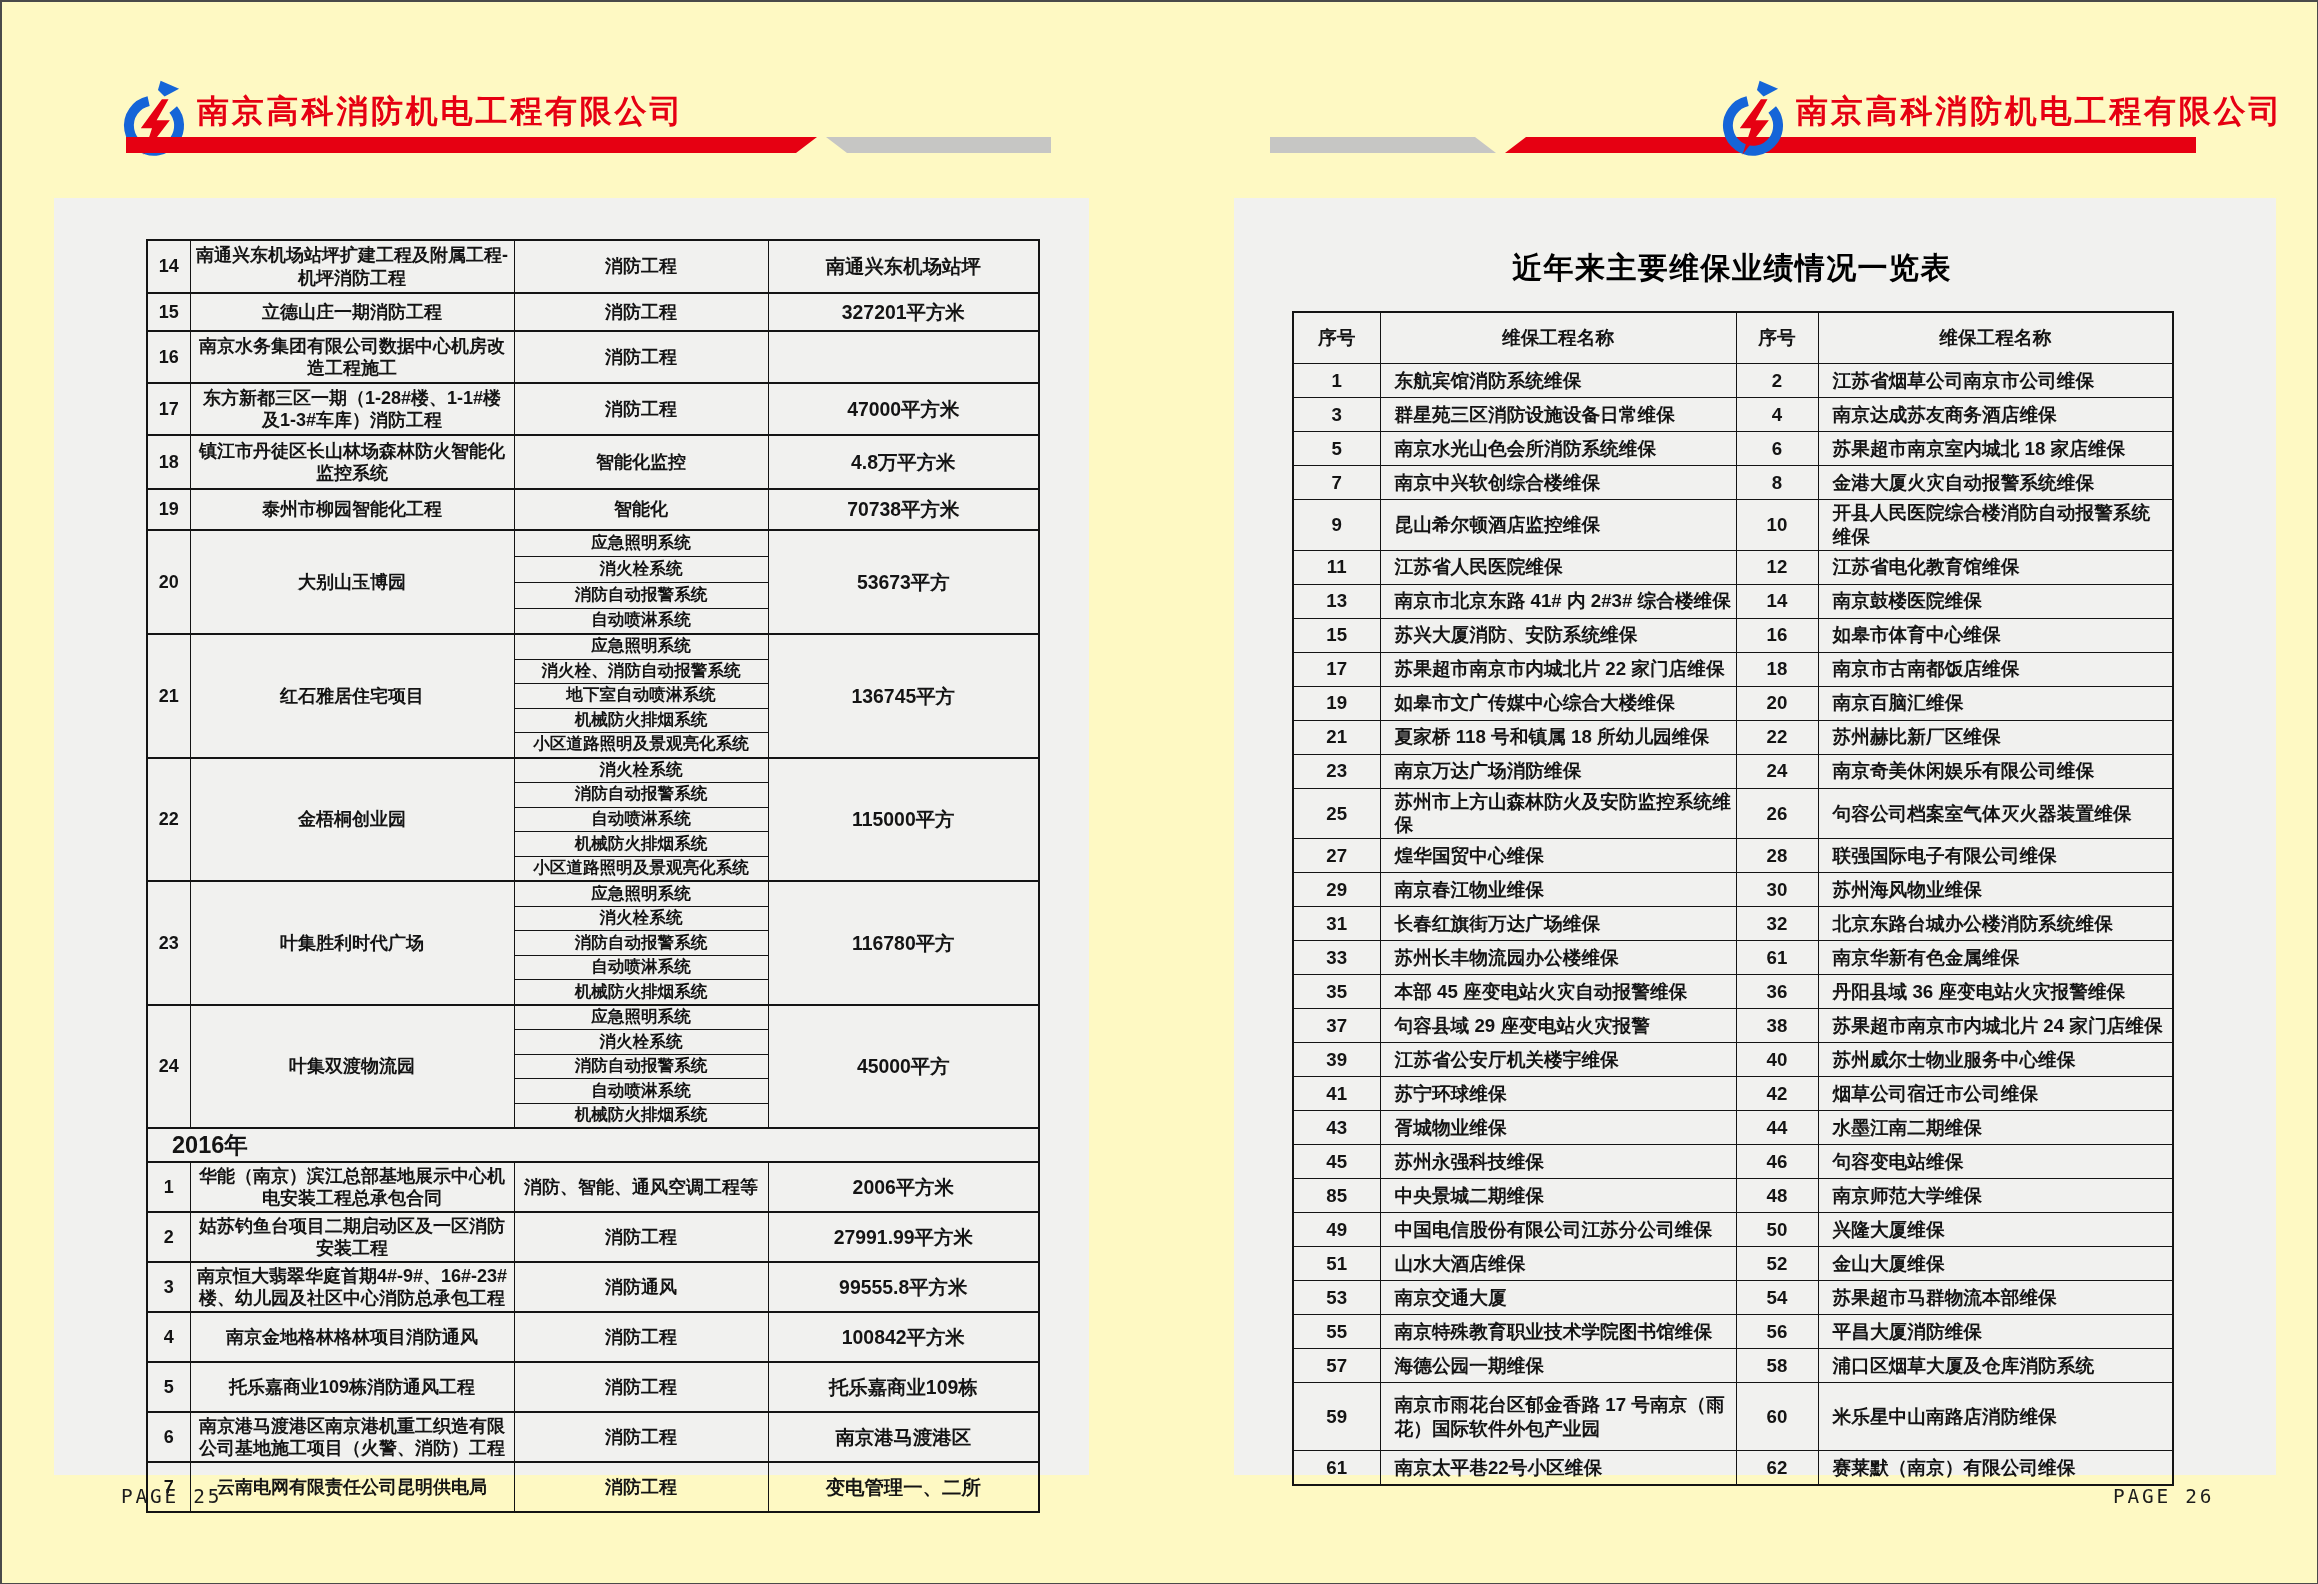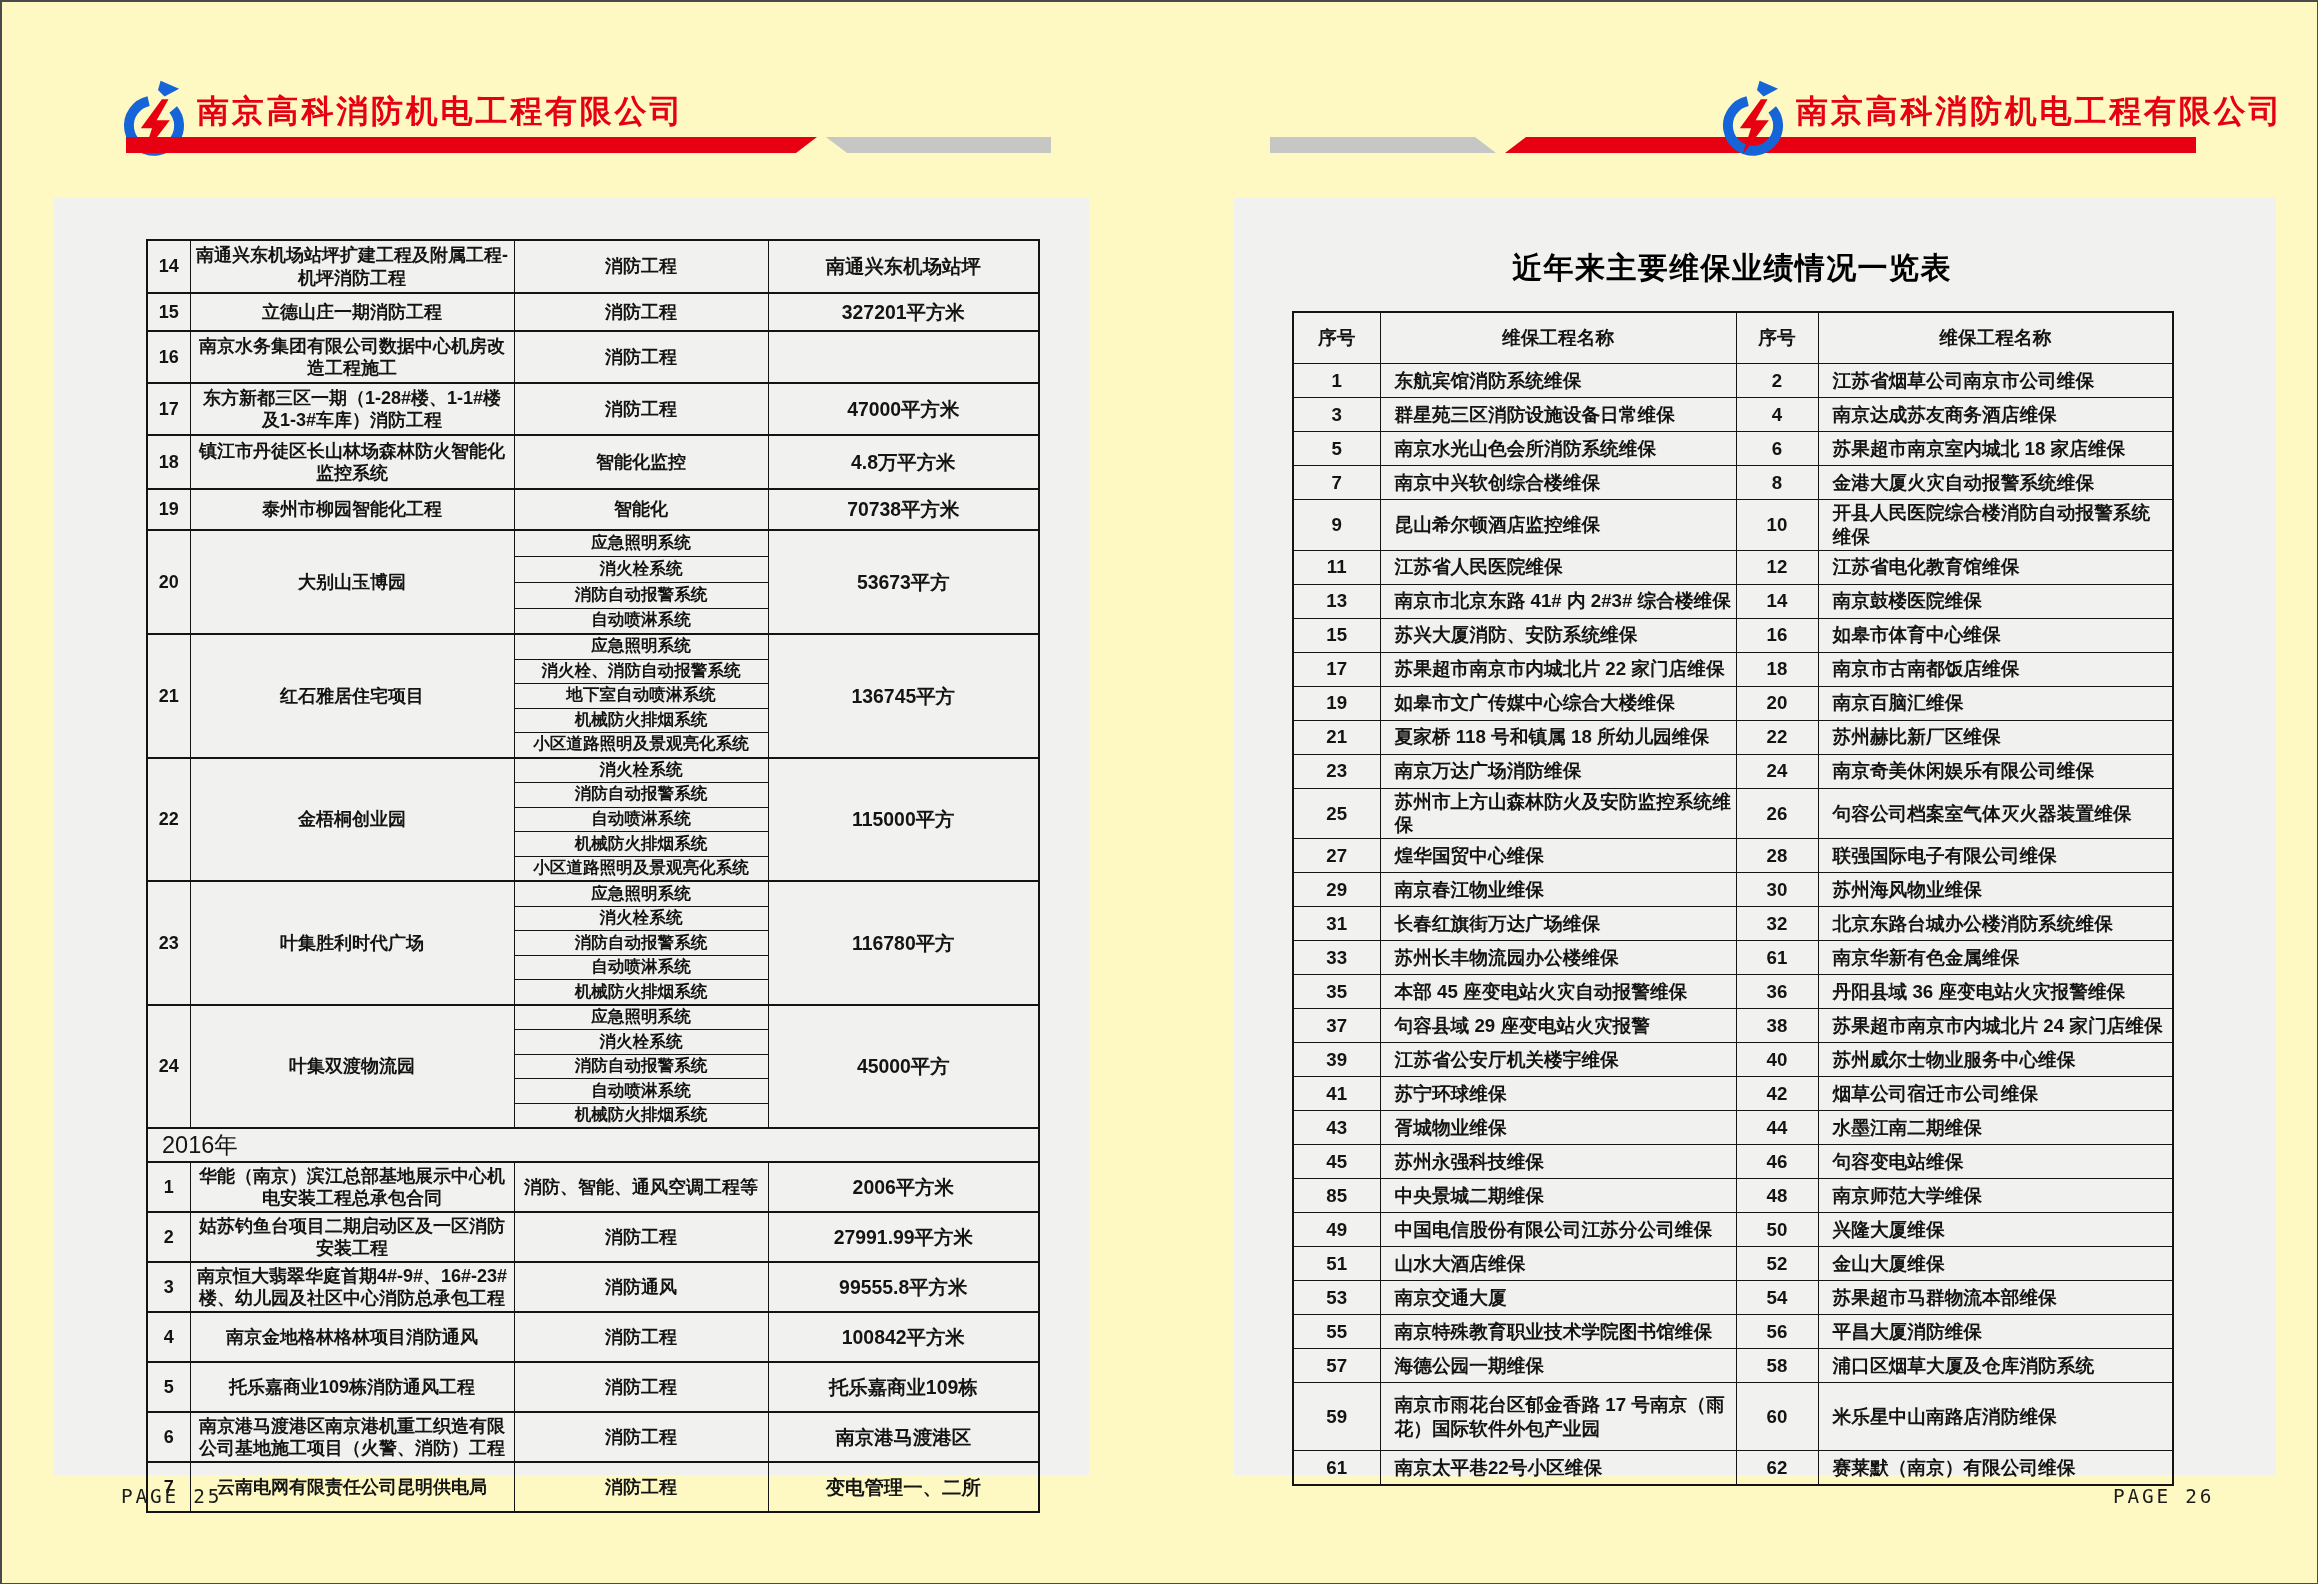--- a/index.html
+++ b/index.html
@@ -28,21 +28,21 @@
 
   
   table{border-collapse:collapse;table-layout:fixed;position:absolute;}
   #ltable{left:144px;top:237px;width:892px;border:2.1px solid #141414;}
   #ltable td{border:1px solid #141414;font-size:18px;font-weight:600;
     text-align:center;vertical-align:middle;padding:1.4px 5.5px;line-height:1.25;
     overflow:hidden;}
   #ltable tr.main > td{border-top:2.4px solid #141414;}
   #ltable tr.sub > td{border-top:1.4px solid #141414;}
   #ltable td.sys{font-size:16.6px;}
-  #ltable tr.year td{text-align:left;font-size:23.5px;font-weight:400;padding-left:14px;}
+  #ltable tr.year td{text-align:left;font-size:23.5px;font-weight:700;padding-left:24px;}
   #ltable td.val{font-size:19.4px;}
 
   
   #rp-title{position:absolute;left:1290px;width:880px;top:246px;text-align:center;
     font-size:30px;font-weight:800;color:#000;letter-spacing:1.4px;}
   #rtable{left:1290px;top:309px;width:880px;border:2.1px solid #141414;}
   #rtable th,#rtable td{border:1.4px solid #141414;vertical-align:middle;overflow:hidden;}
   #rtable th{font-size:18.7px;font-weight:800;height:48px;text-align:center;}
   #rtable td{font-size:18.7px;font-weight:600;padding:1.4px 4.1px;line-height:1.25;}
   #rtable td.num{text-align:center;}

